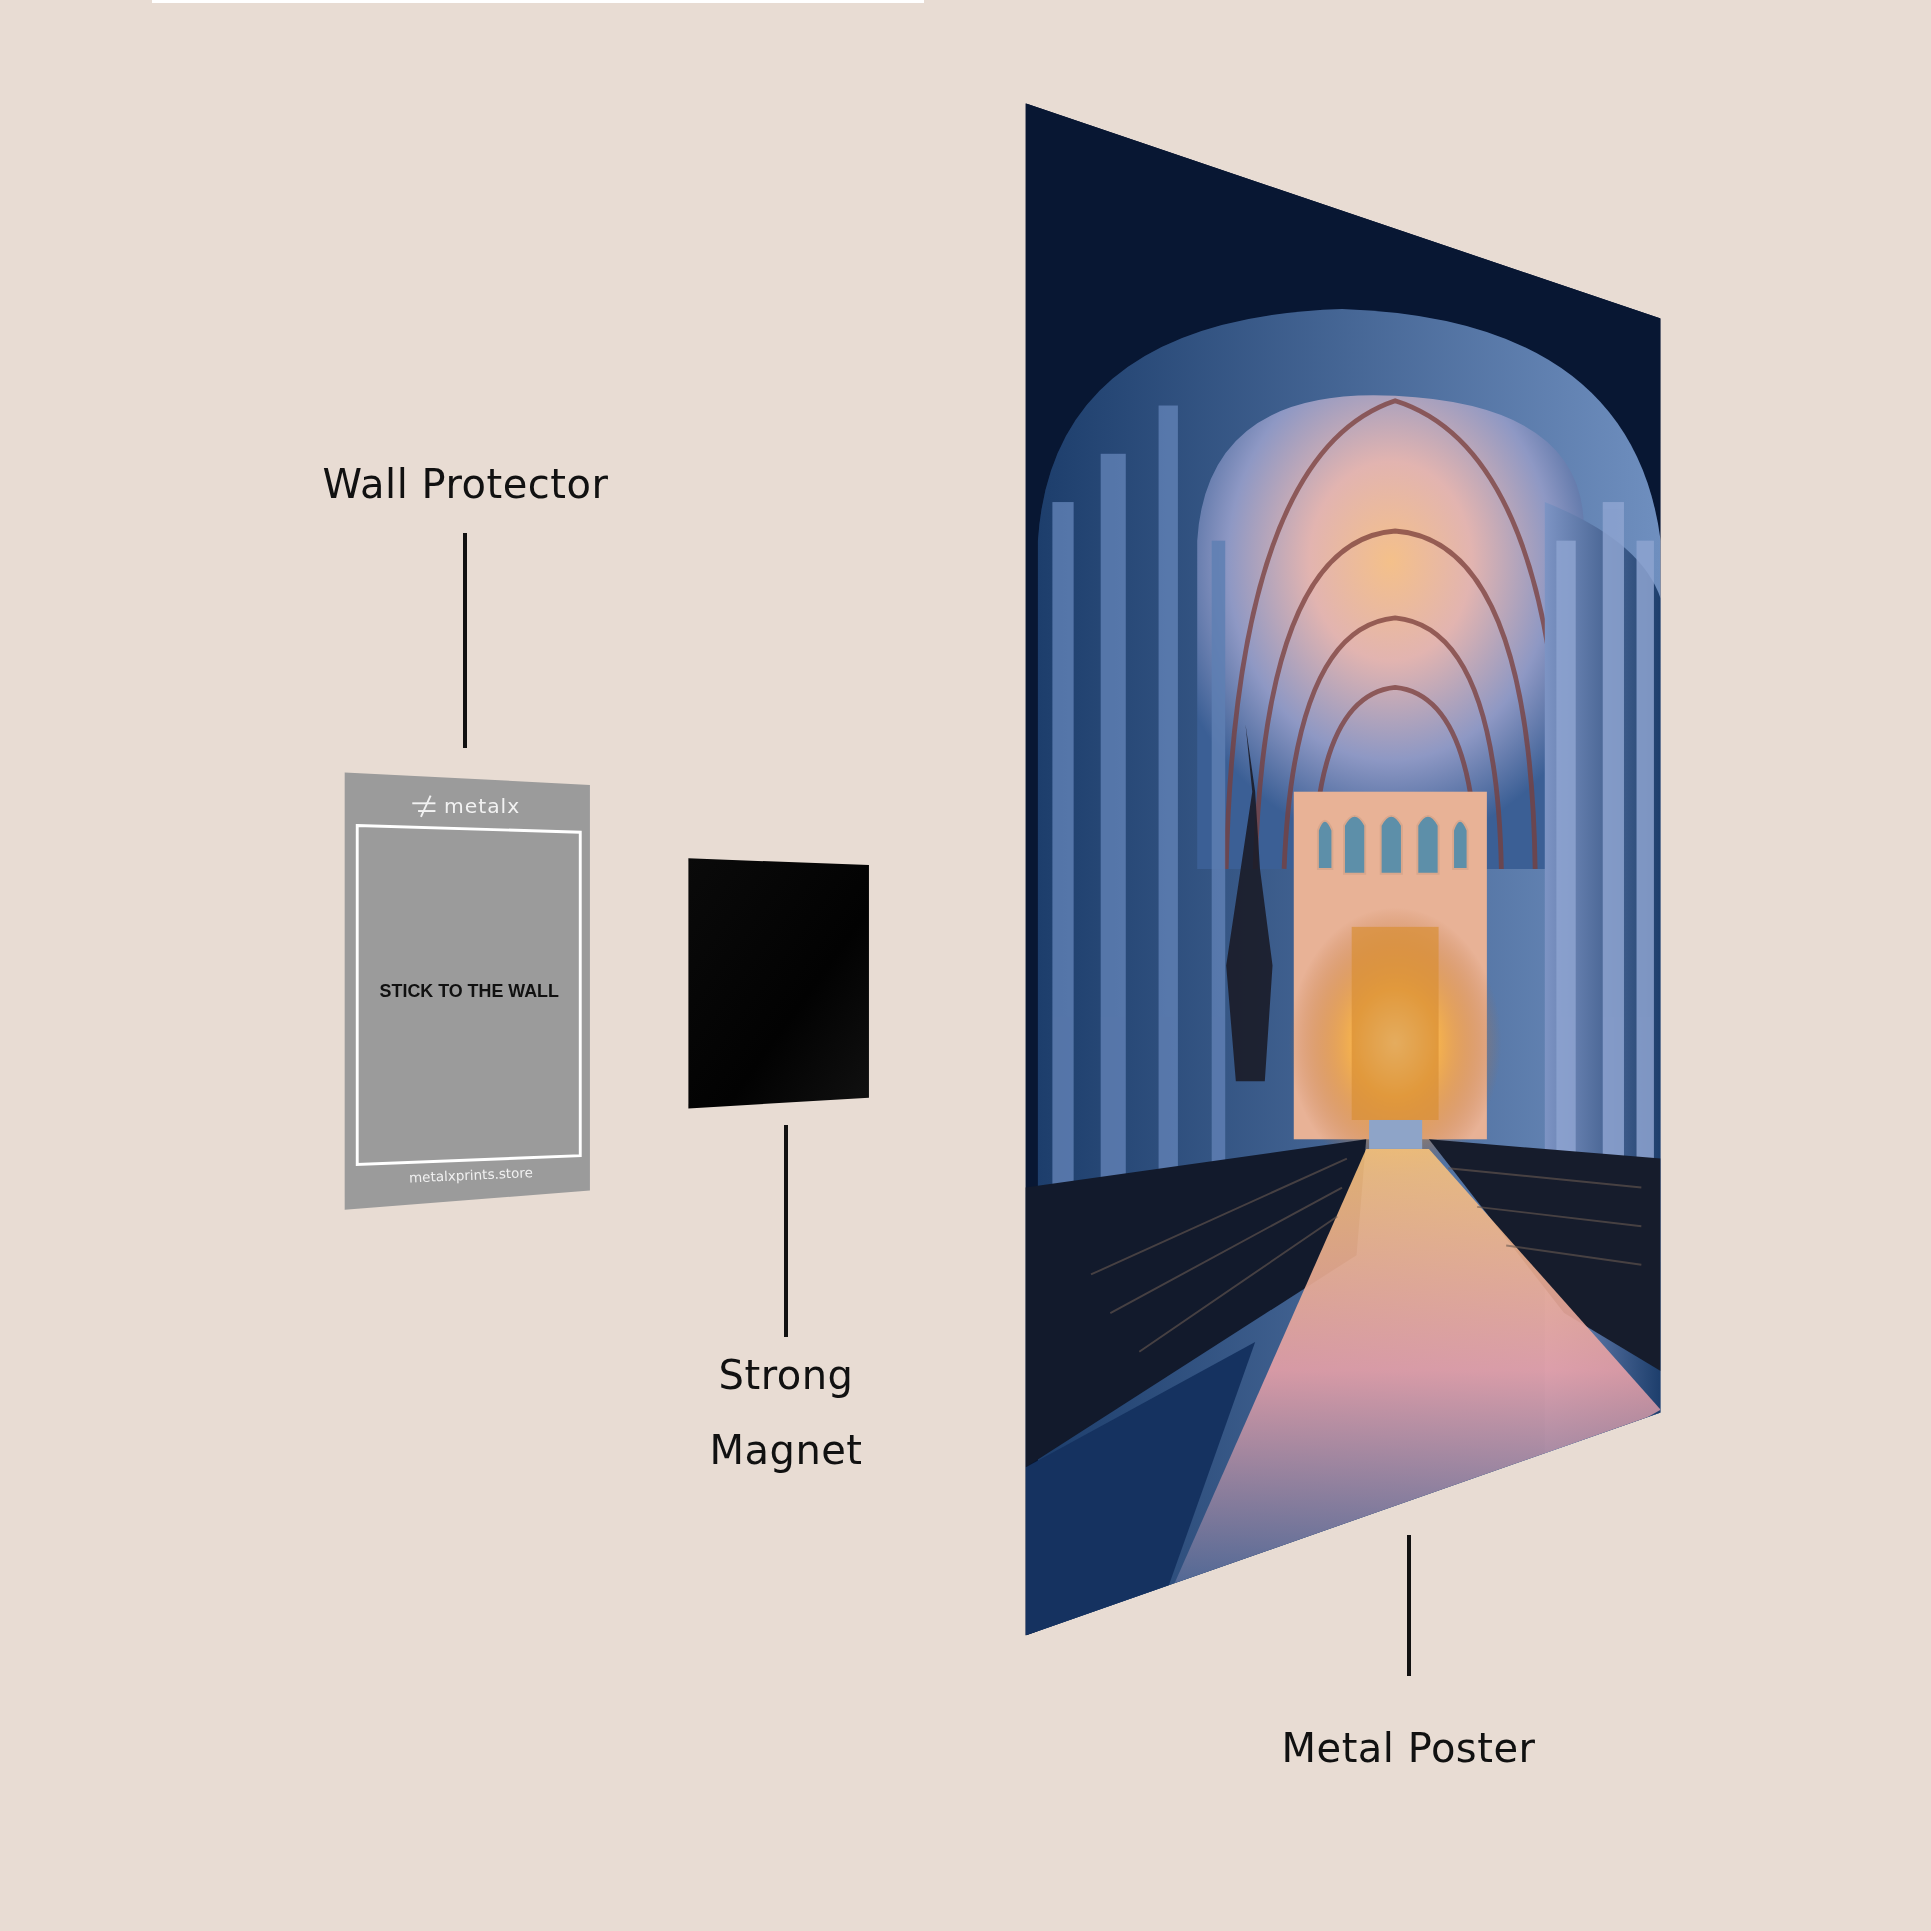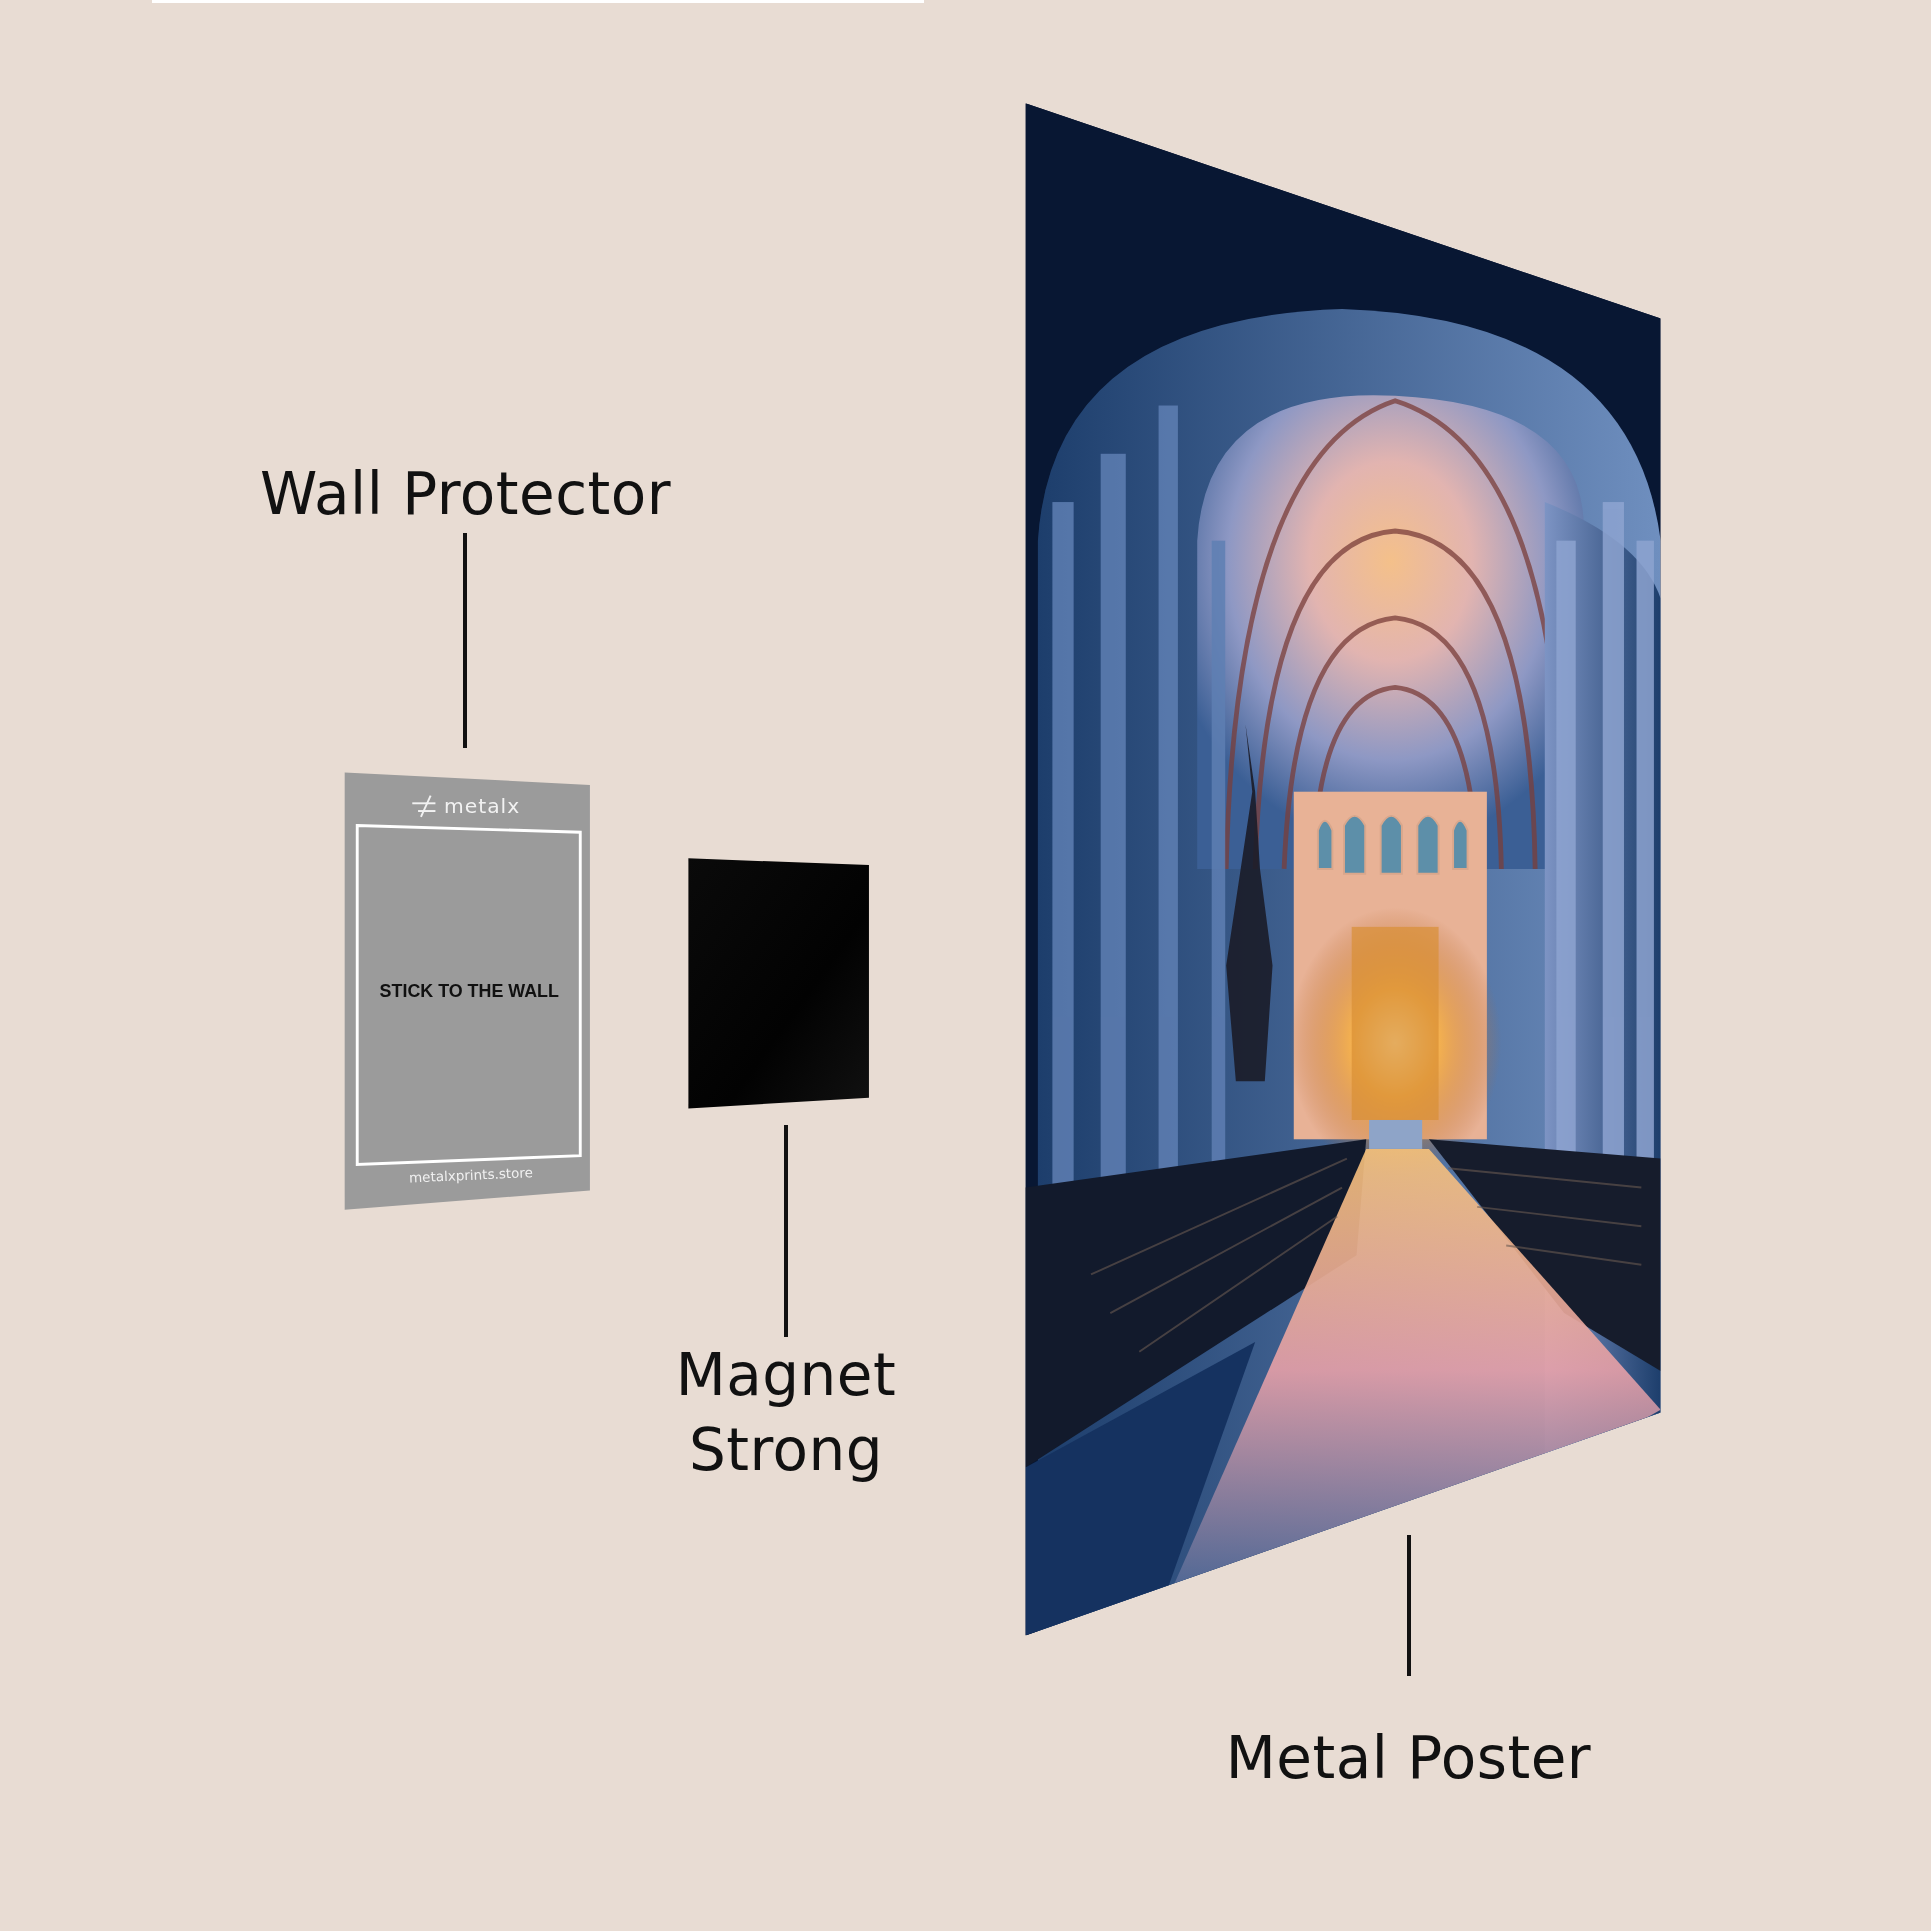--- a/index.html
+++ b/index.html
@@ -10,21 +10,21 @@
     overflow: hidden;
     font-family: "DejaVu Sans", "Liberation Sans", sans-serif;
   }
   .top-bar {
     position: absolute; left: 152px; top: 0; width: 772px; height: 2.9px;
     background: #ffffff;
   }
   .label {
     position: absolute;
     color: #111111;
-    font-size: 58px;
+    font-size: 40px;
     font-weight: 400;
     text-align: center;
     line-height: 1.2;
     white-space: nowrap;
     letter-spacing: 0.5px;
   }
   .connector {
     position: absolute;
     width: 3.9px;
     background: #111111;
@@ -34,22 +34,22 @@
 </head>
 <body>
 
 <div class="top-bar"></div>
 
 <div class="label" style="left:224px; top:460px; width:483px;">Wall Protector</div>
 <div class="connector" style="left:463px; top:533px; height:215px;"></div>
 
 <div class="connector" style="left:784px; top:1125px; height:212px;"></div>
 <div class="label" style="left:593px; top:1338px; width:386px; line-height:75px;">
+  <div>Strong</div>
   <div>Magnet</div>
-  <div>Strong</div>
 </div>
 
 <div class="connector" style="left:1407px; top:1535px; height:141px;"></div>
 <div class="label" style="left:1167px; top:1724px; width:483px;">Metal Poster</div>
 
 <svg class="scene" width="1931" height="1931" viewBox="0 0 2000 2000" xmlns="http://www.w3.org/2000/svg">
   <defs>
     <linearGradient id="magGrad" x1="0" y1="0" x2="1" y2="1">
       <stop offset="0" stop-color="#0a0a0a"></stop>
       <stop offset="0.6" stop-color="#020202"></stop>

